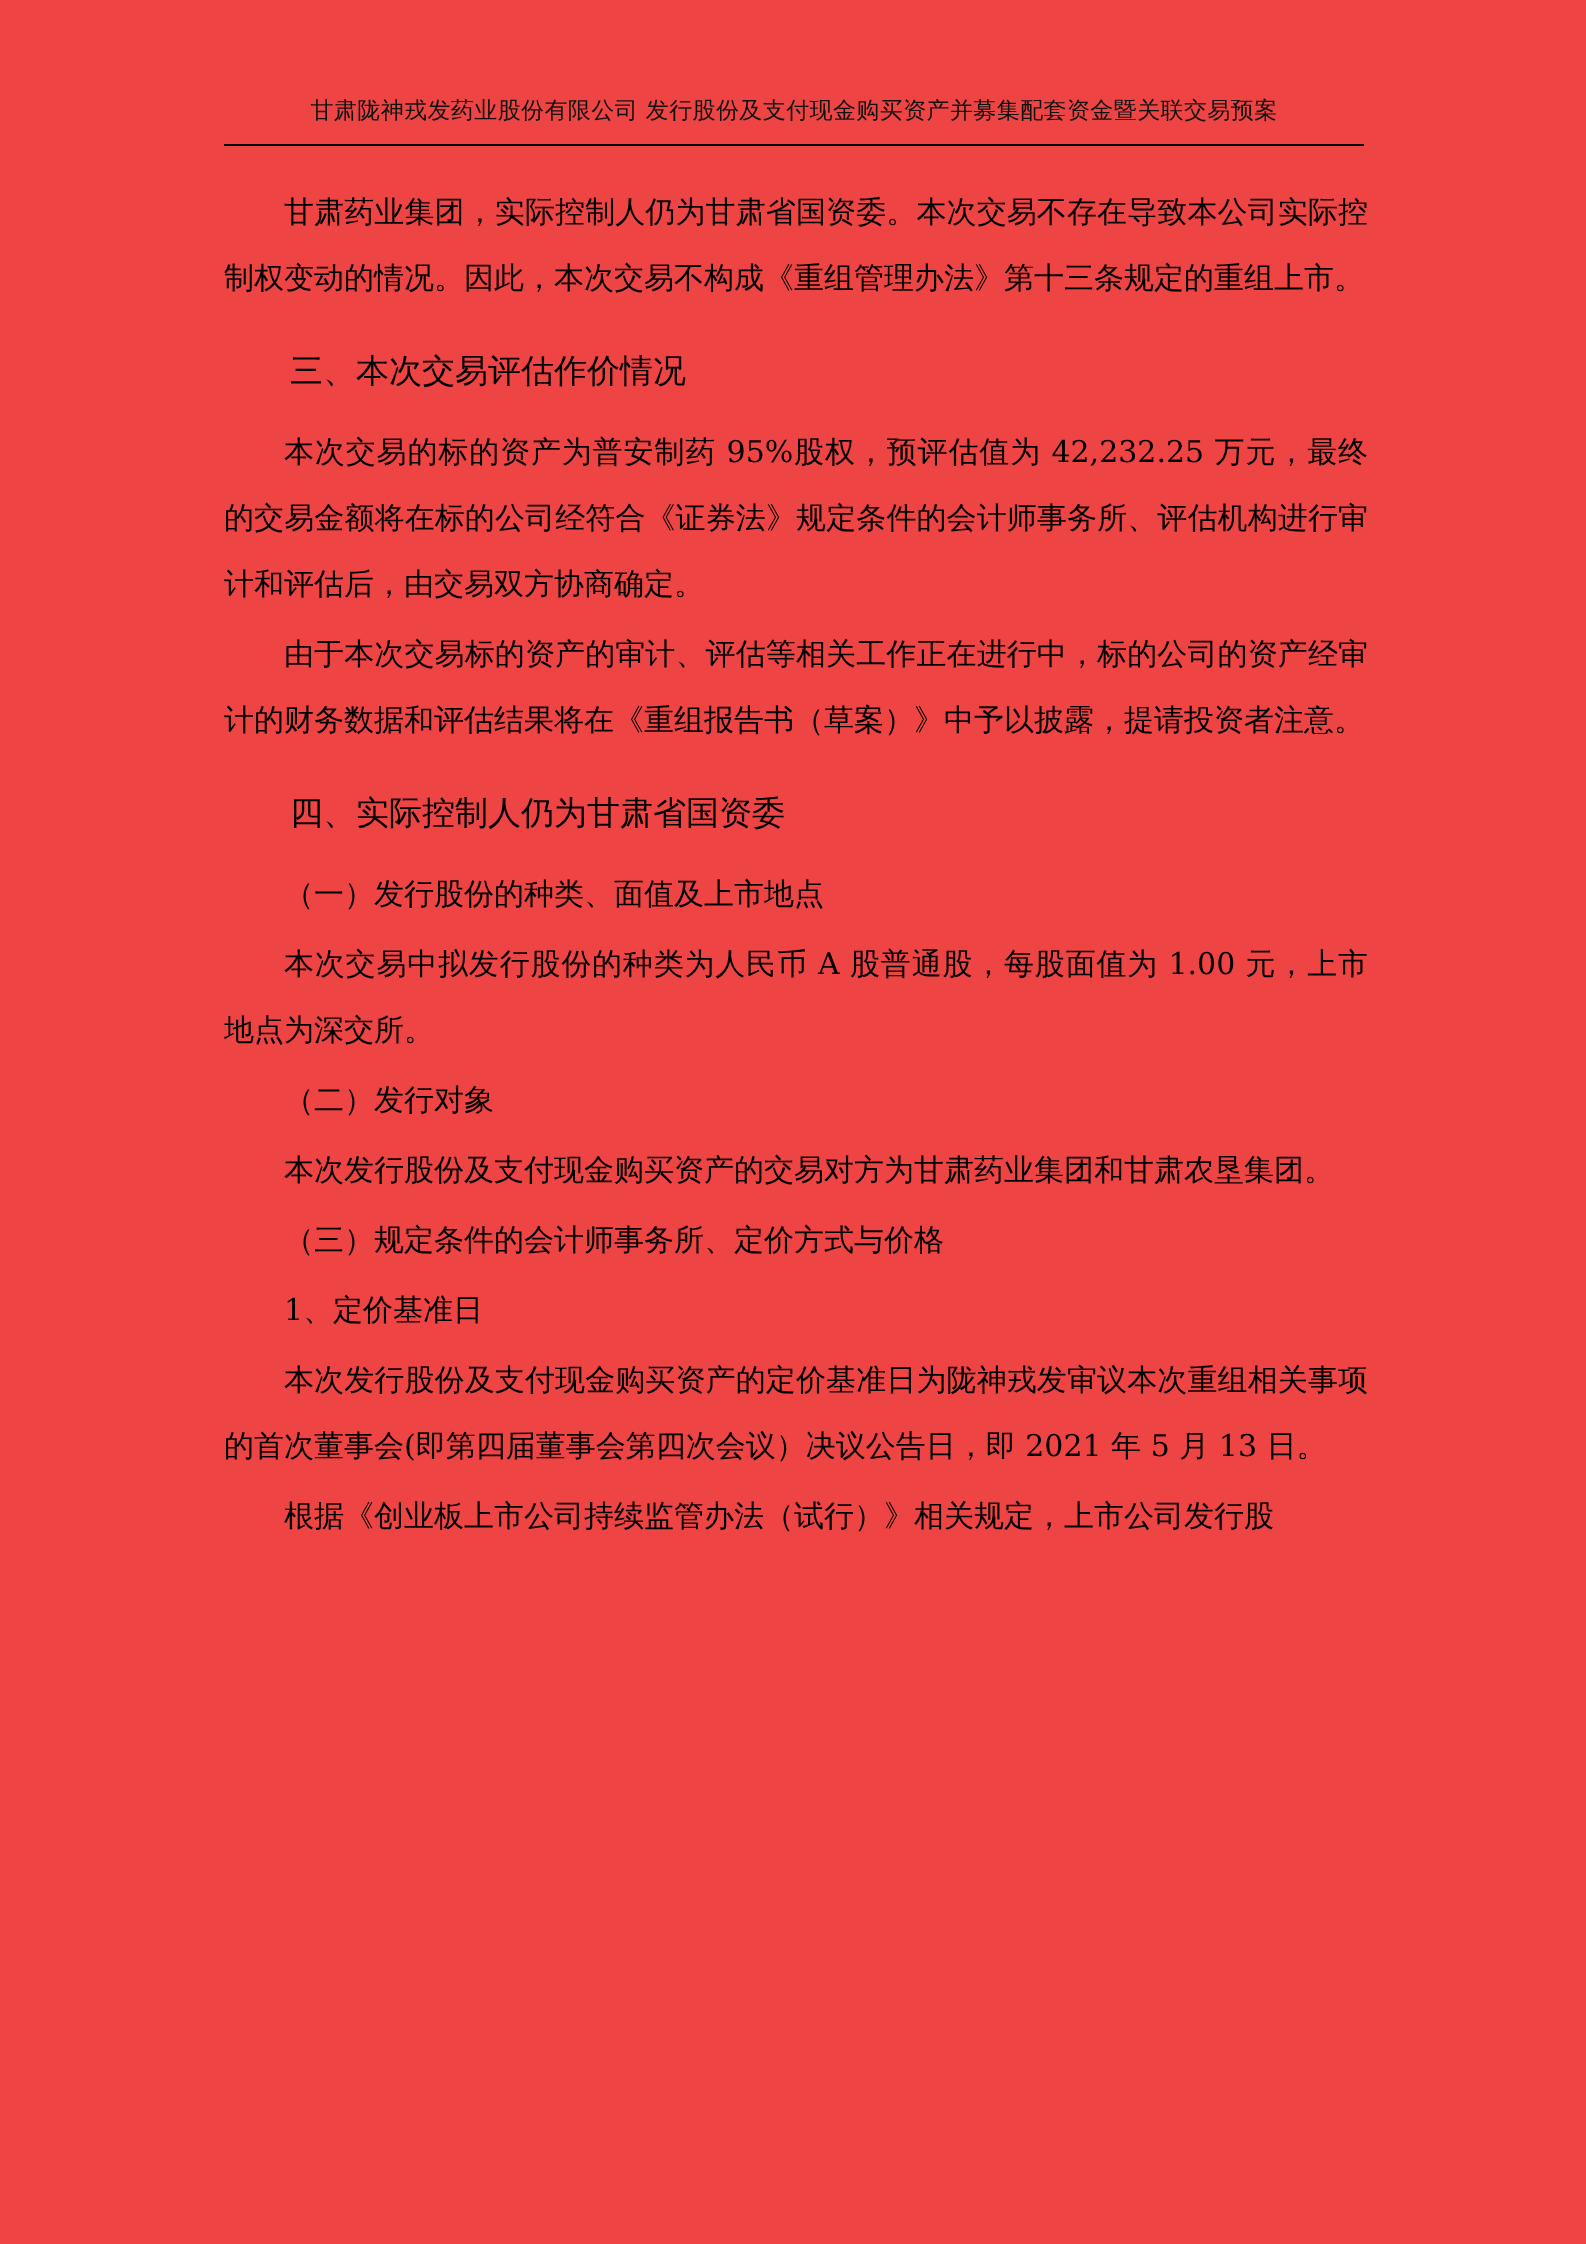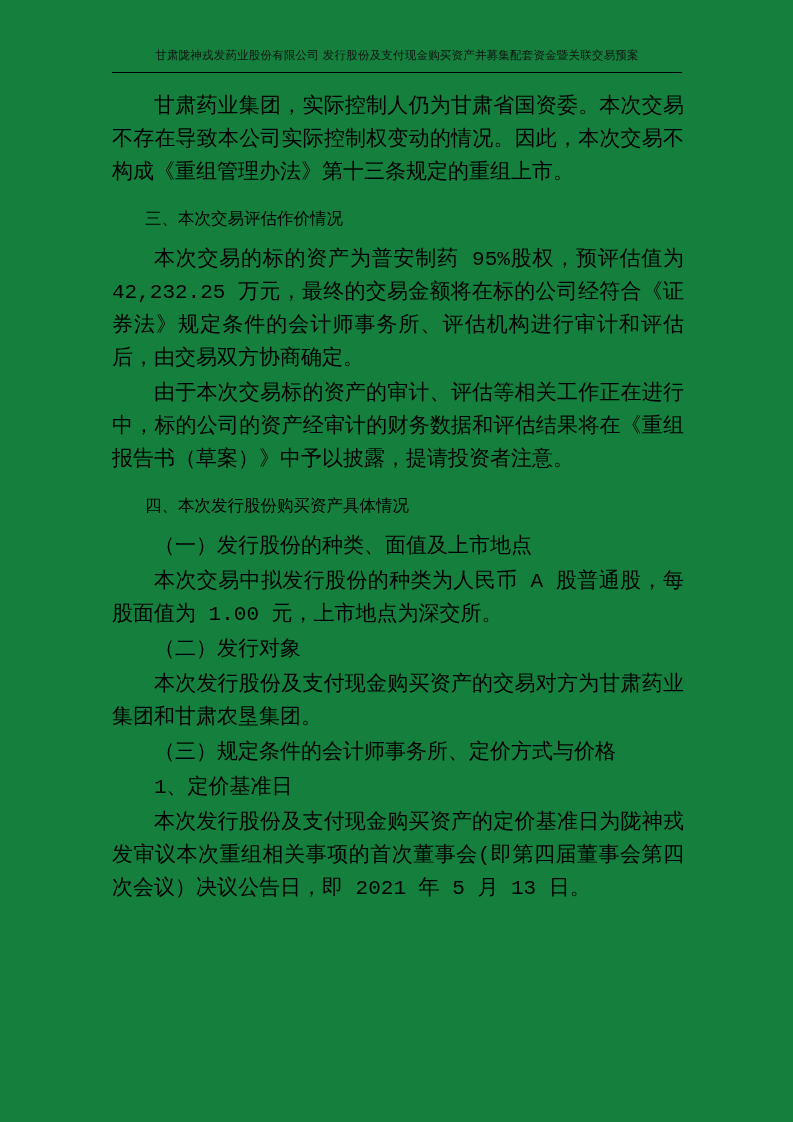--- a/index.html
+++ b/index.html
@@ -7,21 +7,21 @@
     padding: 0;
     background: #8a8a8a;
   }
   body {
     font-family: "DejaVu Serif", "Liberation Serif", serif;
   }
   .page {
     position: relative;
     width: 793px;
     height: 1122px;
-    background: #15803d;
+    background: #ef4444;
     margin: 0 auto;
     overflow: hidden;
     box-sizing: border-box;
   }
   .header {
     position: absolute;
     top: 48px;
     left: 112px;
     width: 570px;
     text-align: center;
@@ -40,26 +40,25 @@
     background: #000;
   }
   .content {
     position: absolute;
     top: 90px;
     left: 112px;
     width: 572px;
   }
   p {
     margin: 0 0 2px 0;
-    font-size: 21px;
+    font-size: 15px;
     line-height: 33px;
     color: #000;
     text-align: justify;
     text-justify: inter-ideograph;
-    font-family: Liberation Mono, monospace;
   }
   p.indent {
     text-indent: 2em;
   }
   h2 {
     margin: 12px 0 6px 0;
     font-size: 16.5px;
     line-height: 36px;
     font-weight: normal;
     text-indent: 2em;
@@ -87,29 +86,30 @@
 
   <div class="content">
 
     <p class="indent">甘肃药业集团，实际控制人仍为甘肃省国资委。本次交易不存在导致本公司实际控制权变动的情况。因此，本次交易不构成《重组管理办法》第十三条规定的重组上市。</p>
 
     <h2>三、本次交易评估作价情况</h2>
 
     <p class="indent">本次交易的标的资产为普安制药 95%股权，预评估值为 42,232.25 万元，最终的交易金额将在标的公司经符合《证券法》规定条件的会计师事务所、评估机构进行审计和评估后，由交易双方协商确定。</p>
     <p class="indent">由于本次交易标的资产的审计、评估等相关工作正在进行中，标的公司的资产经审计的财务数据和评估结果将在《重组报告书（草案）》中予以披露，提请投资者注意。</p>
 
-    <h2>四、本次发行股份购买资产具体情况</h2>
+    <h2>四、实际控制人仍为甘肃省国资委</h2>
 
     <p class="indent">（一）发行股份的种类、面值及上市地点</p>
     <p class="indent">本次交易中拟发行股份的种类为人民币 A 股普通股，每股面值为 1.00 元，上市地点为深交所。</p>
 
     <p class="indent">（二）发行对象</p>
     <p class="indent">本次发行股份及支付现金购买资产的交易对方为甘肃药业集团和甘肃农垦集团。</p>
 
     <p class="indent">（三）规定条件的会计师事务所、定价方式与价格</p>
     <p class="indent">1、定价基准日</p>
     <p class="indent">本次发行股份及支付现金购买资产的定价基准日为陇神戎发审议本次重组相关事项的首次董事会(即第四届董事会第四次会议）决议公告日，即 2021 年 5 月 13 日。</p>
 
+    <p class="indent">根据《创业板上市公司持续监管办法（试行）》相关规定，上市公司发行股</p>
 
   </div>
 
 
 </div>
 
 </body></html>

